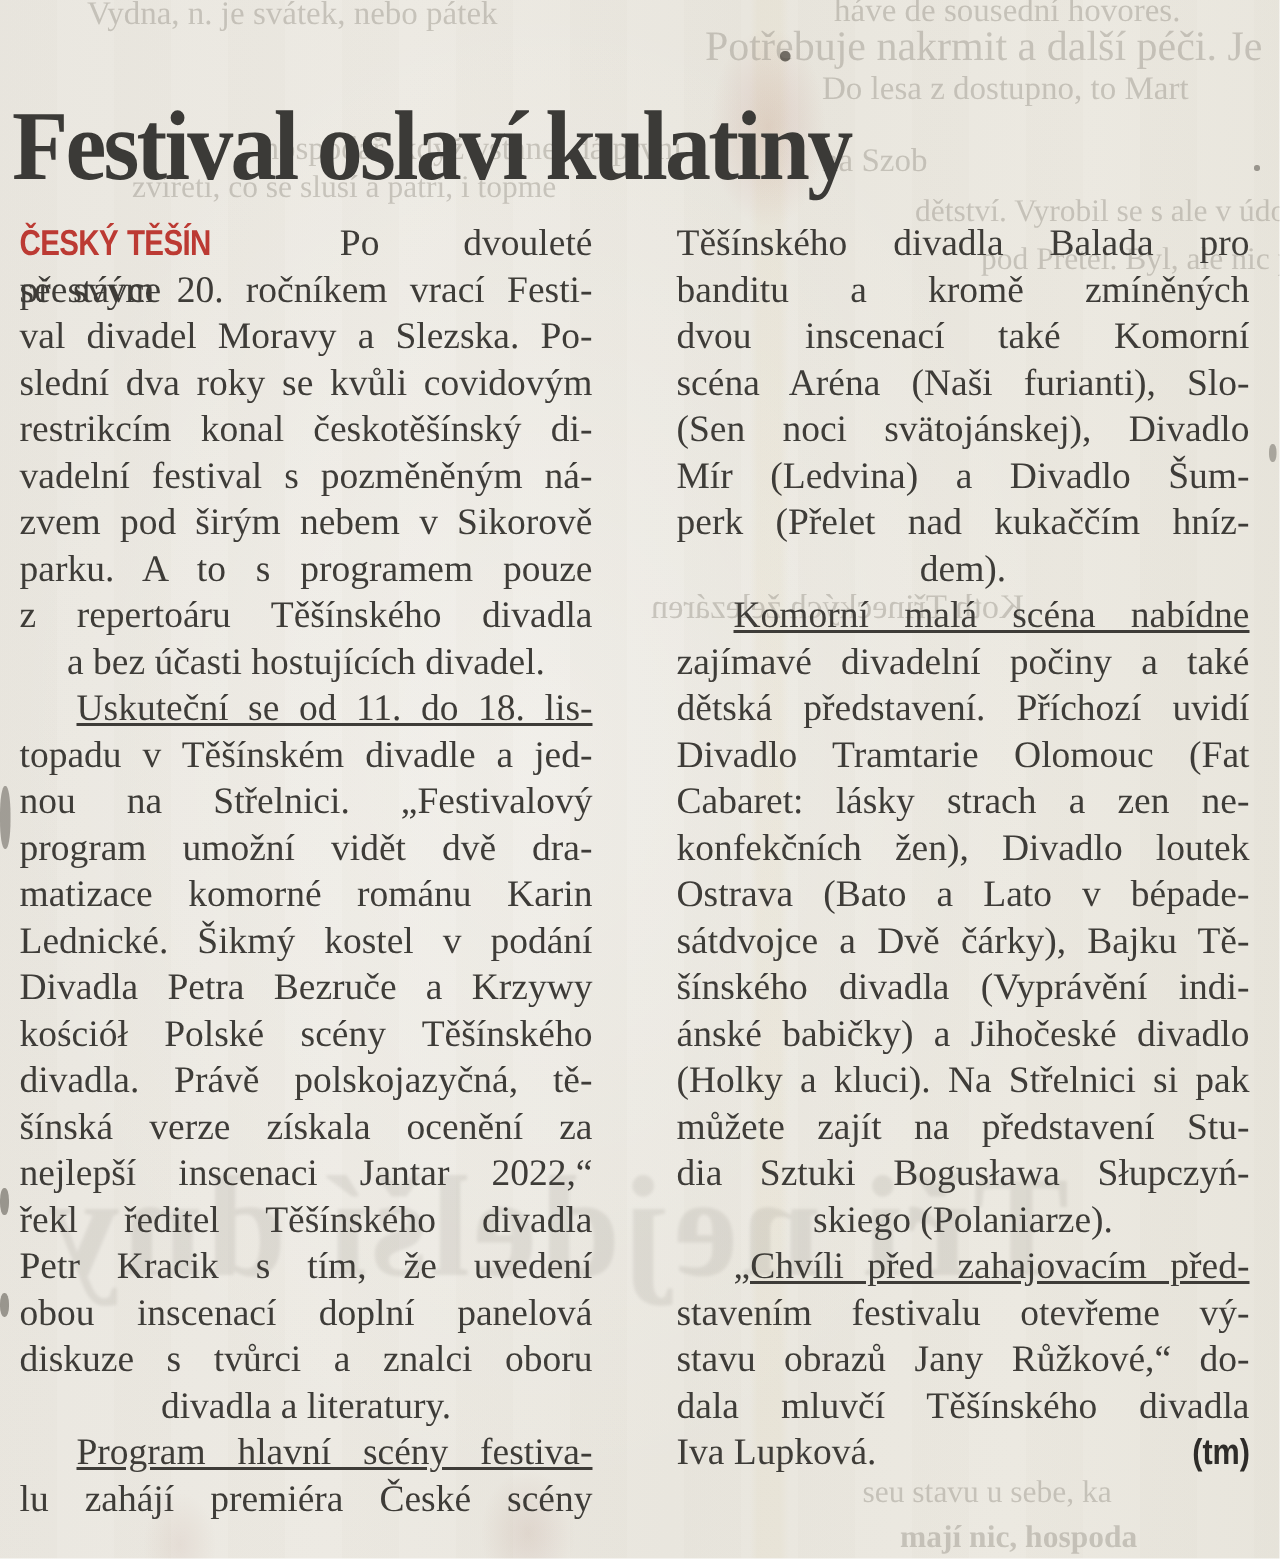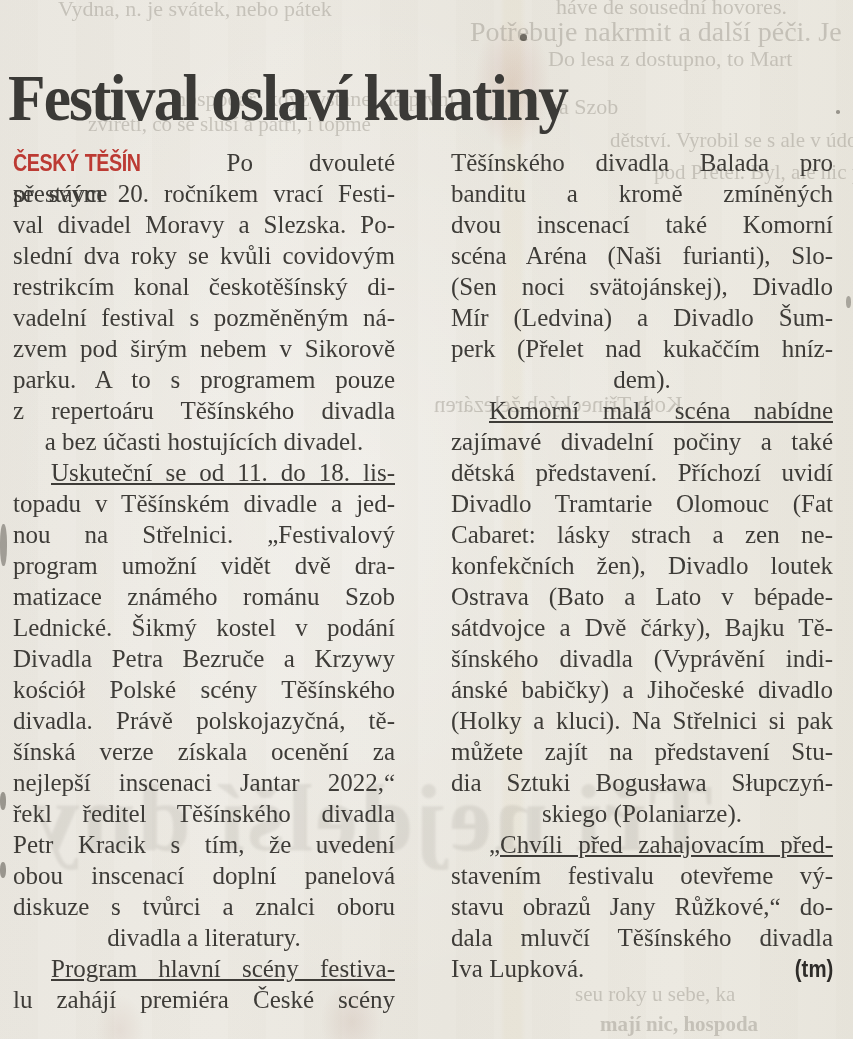--- a/index.html
+++ b/index.html
@@ -72,21 +72,21 @@
     <div class="ghost" style="left: 556px; top: -6px; font-size: 22px;">háve de sousední hovores.</div>
     <div class="ghost" style="left: 470px; top: 16px; font-size: 28px;">Potřebuje nakrmit a další péči. Je</div>
     <div class="ghost" style="left: 548px; top: 46px; font-size: 22px;">Do lesa z dostupno, to Mart</div>
     <div class="ghost" style="left: 175px; top: 86px; font-size: 22px;">hospodář, když vstane, dá první</div>
     <div class="ghost" style="left: 548px; top: 94px; font-size: 22px;">na  Szob</div>
     <div class="ghost" style="left: 60px; top: 112px; font-size: 21px; margin-left: 28px;">zvířeti, co se sluší a patří, i topme</div>
     <div class="ghost" style="left: 610px; top: 128px; font-size: 21px;">dětství. Vyrobil se s ale v údolí</div>
     <div class="ghost" style="left: 654px; top: 160px; font-size: 21px;">pod Pretel. Byl, ale nic pěti</div>
     <div class="ghost mirror" style="left: 434px; top: 392px; font-size: 23px;">Koth Třineckých železáren</div>
     <div class="ghost mirror big" style="left: 30px; top: 762px; font-size: 96px;">Tři nejdelší dny</div>
-    <div class="ghost" style="left: 575px; top: 982px; font-size: 21px;">seu roky u sebe, ka</div>
+    <div class="ghost" style="left: 575px; top: 982px; font-size: 21px;">seu stavu u sebe, ka</div>
     <div class="ghost" style="left: 600px; top: 1012px; font-size: 21px; font-weight: bold;">mají nic, hospoda</div>
     <div class="mark" style="left: 520px; top: 34px; width: 7px; height: 7px; opacity: 0.75;"></div>
     <div class="mark" style="left: 0px; top: 524px; width: 7px; height: 42px; opacity: 0.45;"></div>
     <div class="mark" style="left: 0px; top: 792px; width: 6px; height: 18px; opacity: 0.5;"></div>
     <div class="mark" style="left: 0px; top: 862px; width: 6px; height: 16px; opacity: 0.5;"></div>
     <div class="mark" style="left: 846px; top: 296px; width: 5px; height: 12px; opacity: 0.4;"></div>
     <div class="mark" style="left: 836px; top: 110px; width: 4px; height: 4px; opacity: 0.5;"></div>
   </div>
 
 <h1 class="headline">Festival oslaví kulatiny</h1>
@@ -100,21 +100,21 @@
       <div class="line just">restrikcím konal českotěšínský di-</div>
       <div class="line just">vadelní festival s pozměněným ná-</div>
       <div class="line just">zvem pod širým nebem v Sikorově</div>
       <div class="line just">parku. A to s programem pouze</div>
       <div class="line just">z repertoáru Těšínského divadla</div>
       <div class="line">a bez účasti hostujících divadel.</div>
       <div class="line just indent">Uskuteční se od 11. do 18. lis-</div>
       <div class="line just">topadu v Těšínském divadle a jed-</div>
       <div class="line just">nou na Střelnici. „Festivalový</div>
       <div class="line just">program umožní vidět dvě dra-</div>
-      <div class="line just">matizace známého románu Szob</div>
+      <div class="line just">matizace komorné románu Karin</div>
       <div class="line just">Lednické. Šikmý kostel v podání</div>
       <div class="line just">Divadla Petra Bezruče a Krzywy</div>
       <div class="line just">kościół Polské scény Těšínského</div>
       <div class="line just">divadla. Právě polskojazyčná, tě-</div>
       <div class="line just">šínská verze získala ocenění za</div>
       <div class="line just">nejlepší inscenaci Jantar 2022,“</div>
       <div class="line just">řekl ředitel Těšínského divadla</div>
       <div class="line just">Petr Kracik s tím, že uvedení</div>
       <div class="line just">obou inscenací doplní panelová</div>
       <div class="line just">diskuze s tvůrci a znalci oboru</div>

